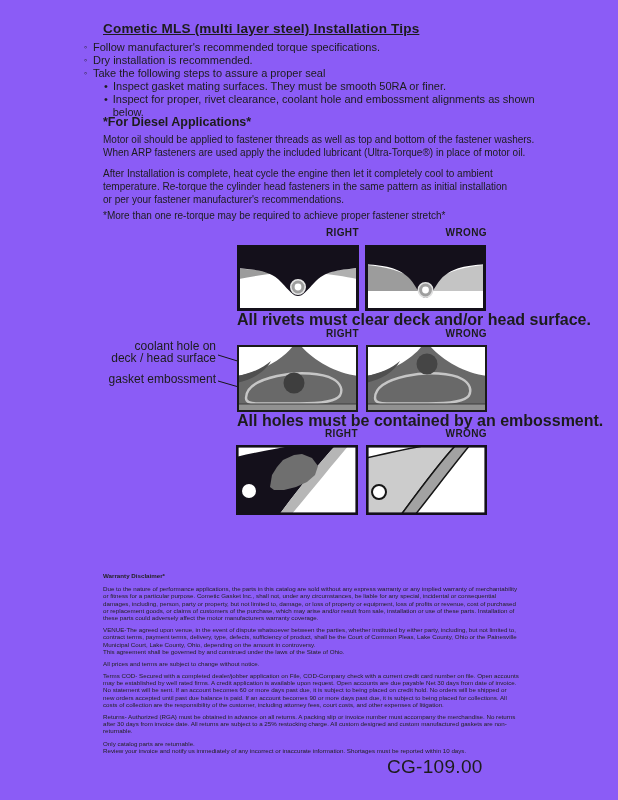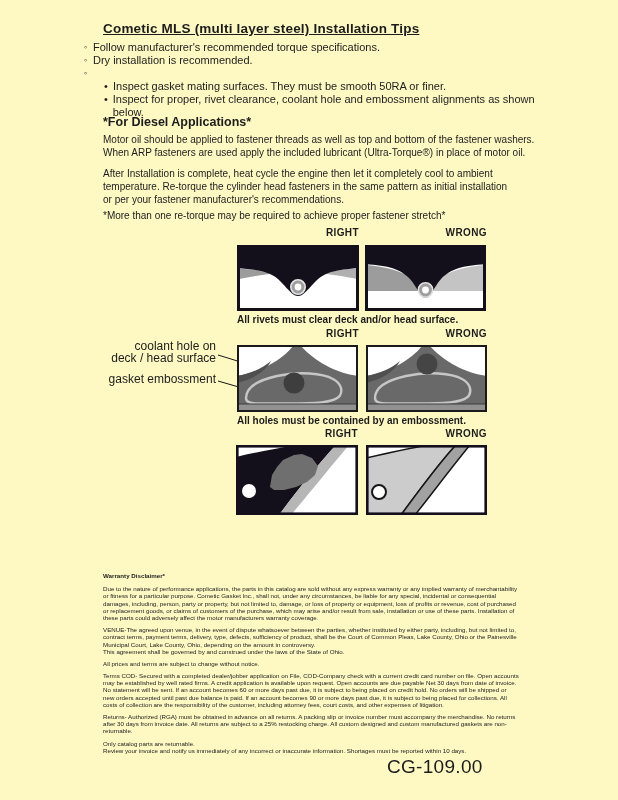--- a/index.html
+++ b/index.html
@@ -1,39 +1,39 @@
 <!DOCTYPE html>
 <html><head>
 <meta charset="utf-8">
 <style>
   * { margin:0; padding:0; box-sizing:border-box; }
   html,body { background:#ffffff; }
   body { font-family:"Liberation Sans","DejaVu Sans",sans-serif; color:#1c1c1c; }
-  .page { position:relative; width:618px; height:800px; background:#fef9c3; overflow:hidden; }
+  .page { position:relative; width:618px; height:800px; background:#8b5cf6; overflow:hidden; }
 
   .title { position:absolute; left:103px; top:21px; font-size:13.5px; font-weight:700;
            text-decoration:underline; letter-spacing:.2px; }
 
   .tips { position:absolute; left:84px; top:41px; font-size:11px; line-height:13px; width:470px; }
   .brow { display:flex; }
   .brow .mk { width:9px; font-size:9px; line-height:13px; }
   .brow.sub { margin-left:20px; }
   .brow.sub .mk { font-size:11px; }
 
   .diesel-h { position:absolute; left:103px; top:115px; font-size:12.5px; font-weight:700; }
   .para { position:absolute; left:103px; width:460px; font-size:10px; line-height:13.2px;
           white-space:pre-line; }
   .p1 { top:133px; }
   .p2 { top:167px; }
   .p3 { top:209px; }
 
   .dlabel { position:absolute; width:122px; text-align:right; font-size:10px; font-weight:700;
             letter-spacing:.4px; }
   .dimg { position:absolute; line-height:0; }
-  .dcap { position:absolute; left:237px; font-size:10px; font-weight:700; line-height:13px;
+  .dcap { position:absolute; left:237px; font-size:16px; font-weight:700; line-height:13px;
           white-space:pre-line;text-align:center; }
 
   .ann { position:absolute; left:96px; width:120px; text-align:right; font-size:12px;
          line-height:11.5px; white-space:pre-line; }
   .ann1 { top:341px; }
   .ann2 { top:374px; }
   .annlines { position:absolute; left:140px; top:348px; }
 
   .legal { position:absolute; left:103px; top:572px; width:416px; font-size:6.2px;
            line-height:1.16; color:#222; }
@@ -53,20 +53,21 @@
     <div class="brow">
       <span class="mk">◦</span>
       <span>Follow manufacturer's recommended torque specifications.</span>
     </div>
     <div class="brow">
       <span class="mk">◦</span>
       <span>Dry installation is recommended.</span>
     </div>
     <div class="brow">
       <span class="mk">◦</span>
+      <span>Take the following steps to assure a proper seal</span>
     </div>
     <div class="brow sub">
       <span class="mk">•</span>
       <span>Inspect gasket mating surfaces.  They must be smooth 50RA or finer.</span>
     </div>
     <div class="brow sub">
       <span class="mk">•</span>
       <span>Inspect for proper, rivet clearance, coolant hole and embossment alignments as shown below.</span>
     </div>
   </div>

